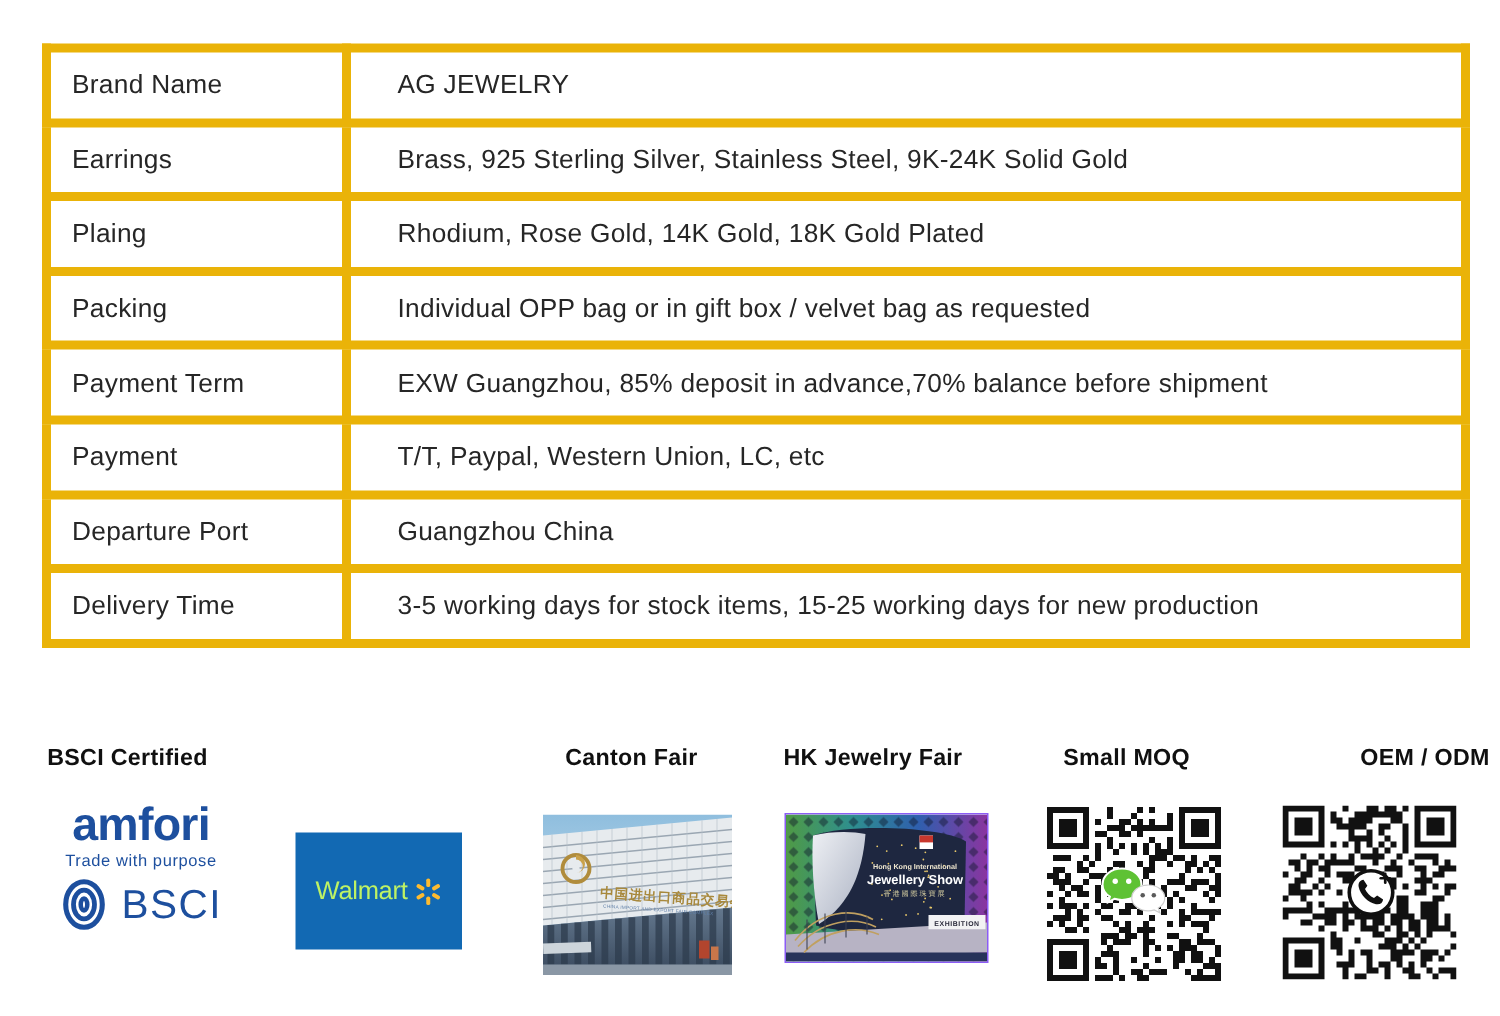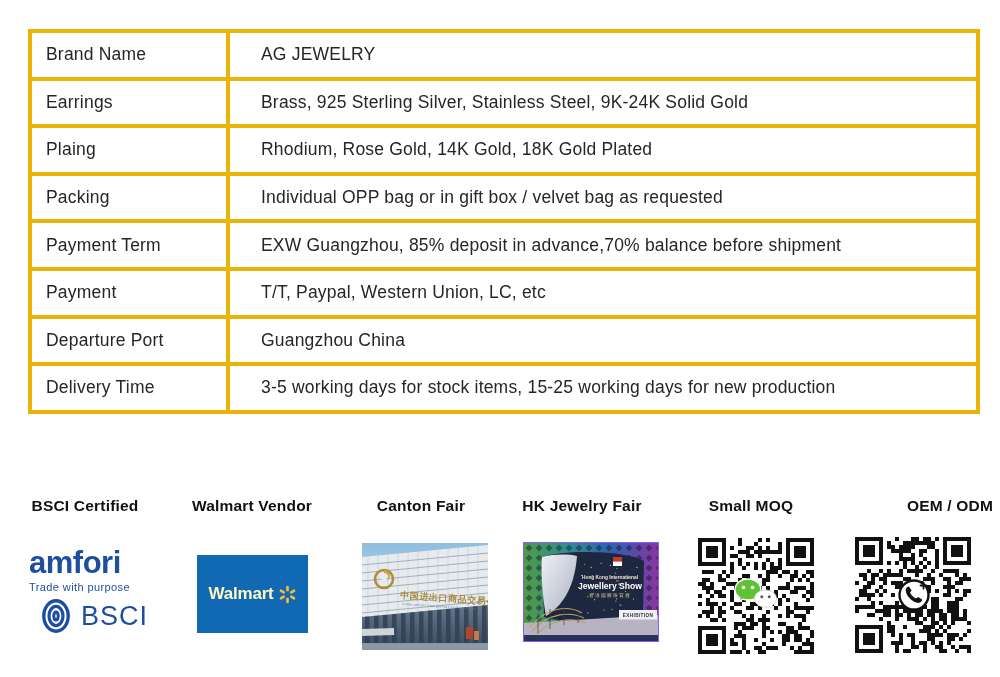--- a/index.html
+++ b/index.html
@@ -6,43 +6,43 @@
   .page{
     position:relative; width:1000px; height:677px; background:#ffffff;
     font-family:"Liberation Sans","DejaVu Sans",sans-serif; color:#262626; overflow:hidden;
   }
   
   table.spec{
     position:absolute; left:28px; top:29px; width:952px;
     border-collapse:collapse; table-layout:fixed;
   }
   table.spec td{
-    border:4px solid #eab308; height:43.6px; font-size:17.5px;
+    border:6px solid #eab308; height:43.6px; font-size:17.5px;
     letter-spacing:.2px; vertical-align:middle; white-space:nowrap; overflow:hidden;
   }
   td.lbl{ width:180px; padding:0 0 0 14px; }
   td.val{ padding:0 0 0 31px; }
   
   .badge-label{
     position:absolute; top:497px; width:180px; text-align:center;
     font-size:15.5px; font-weight:bold; color:#101010; letter-spacing:.2px;
   }
   .art{ position:absolute; }
   
-  .amfori{ left:29px; top:547px; width:130px; color:#1d4f9e; }
+  .amfori{ left:29px; top:534px; width:130px; color:#1d4f9e;text-align:center; }
   .amfori .word{ font-size:31px; font-weight:bold; letter-spacing:-.5px; line-height:1; }
   .amfori .tag{ font-size:11px; letter-spacing:.4px; margin-top:3px; }
   .amfori .row{ display:flex; align-items:center; gap:8px; margin-top:4px; margin-left:10px; }
   .amfori .org{ font-size:27px; font-weight:400; letter-spacing:1px; }
   
   .walmart{
     left:197px; top:555px; width:111px; height:78px; background:#1269b3;
     display:flex; align-items:center; justify-content:center; gap:4px;
   }
-  .walmart .word{ color:#fef9c3; font-size:17px; font-weight:bold; letter-spacing:-.2px; }
+  .walmart .word{ color:#bef264; font-size:17px; font-weight:normal; letter-spacing:-.2px; }
   
   .canton{ left:362px; top:543px; width:126px; height:107px; }
   .hk{ left:523px; top:542px; width:134px; height:98px; border:1px solid #8b5cf6; }
   
   .qr{ background:#fff; }
   .qr1{ left:698px; top:538px; width:116px; height:116px; }
   .qr2{ left:855px; top:537px; width:116px; height:116px; }
   .qr-icon{ position:absolute; }
   svg{ display:block; }
 </style>
@@ -82,21 +82,20 @@
         <td class="val">Guangzhou China</td>
       </tr>
       <tr>
         <td class="lbl">Delivery Time</td>
         <td class="val">3-5 working days for stock items, 15-25 working days for new production</td>
       </tr>
     </tbody>
   </table>
 
   <div class="badge-label" style="left:-5px;">BSCI Certified</div>
-  <div class="badge-label" style="left:162px;">Walmart Vendor</div>
   <div class="badge-label" style="left:331px;">Canton Fair</div>
   <div class="badge-label" style="left:492px;">HK Jewelry Fair</div>
   <div class="badge-label" style="left:661px;">Small MOQ</div>
   <div class="badge-label" style="left:860px;">OEM / ODM</div>
 
   <div class="art amfori">
     <div class="word">amfori</div>
     <div class="tag">Trade with purpose</div>
     <div class="row">
       <span>

